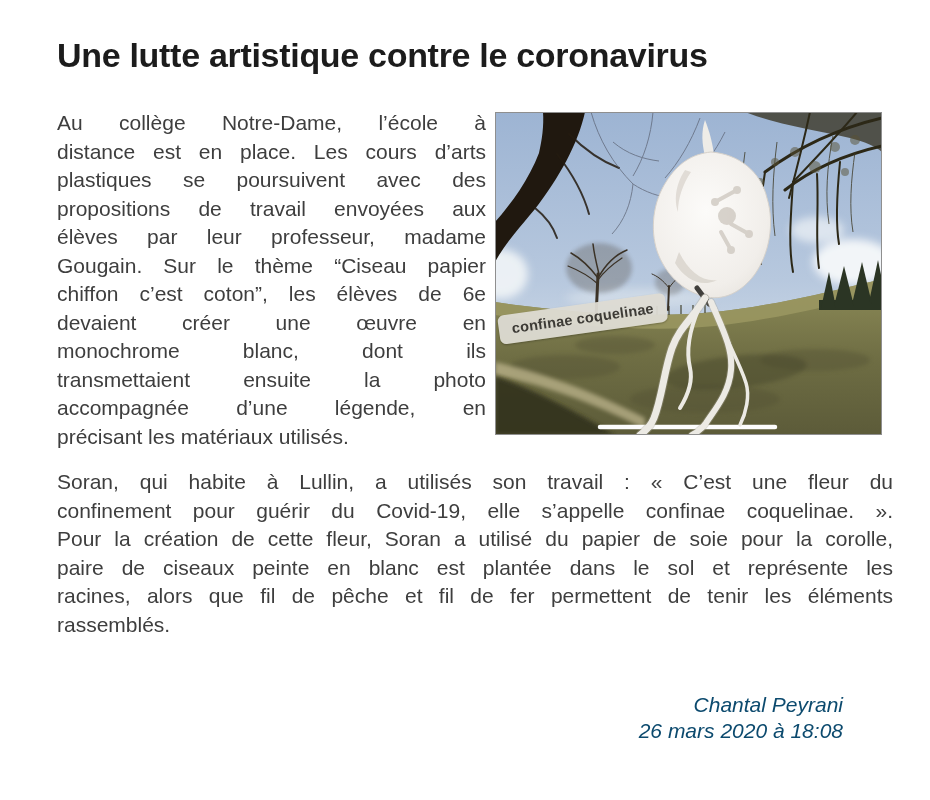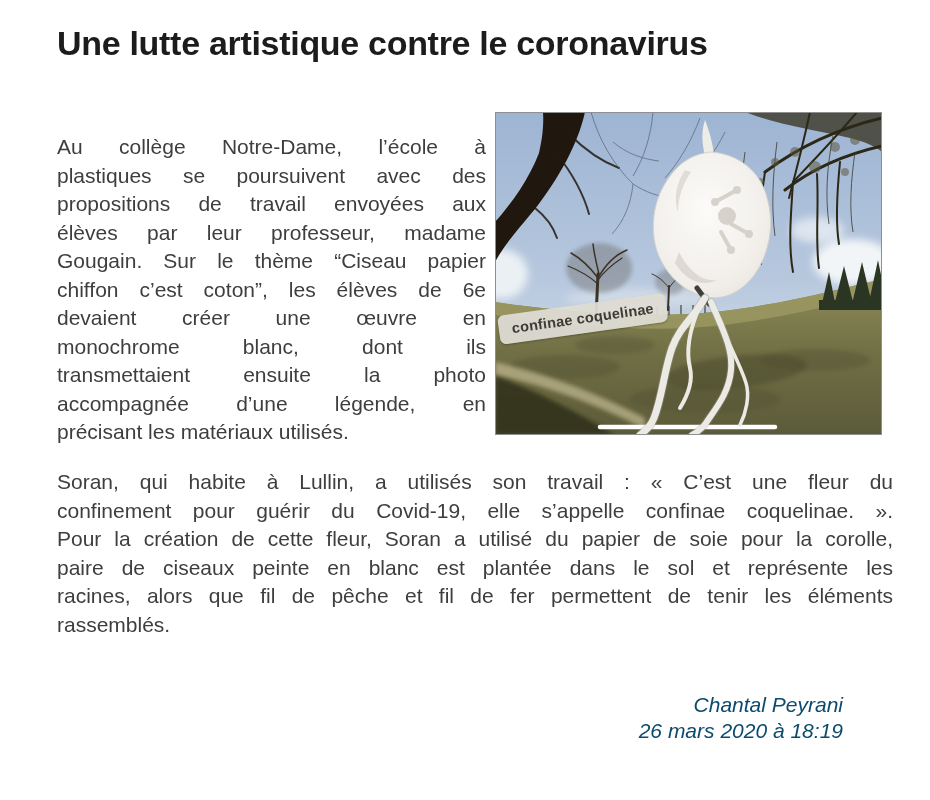--- a/index.html
+++ b/index.html
@@ -3,27 +3,27 @@
 <meta charset="utf-8">
 <style>
   html,body { margin:0; padding:0; background:#ffffff; }
   .page {
     position:relative; width:930px; height:800px; overflow:hidden;
     background:#ffffff;
     font-family:"Liberation Sans", sans-serif;
     color:#3e3e3e;
   }
   .headline {
-    position:absolute; left:57px; top:0; width:820px;
+    position:absolute; left:57px; top:12px; width:820px;
     font-size:34px; line-height:40px; font-weight:bold; color:#1c1c1c;
     letter-spacing:-0.3px;
   }
   .col-left {
     position:absolute; left:57px; top:109px; width:429px;
-    font-size:21px; line-height:28.5px;margin-top:24px;
+    font-size:21px; line-height:28.5px;
   }
   .para-wide {
     position:absolute; left:57px; top:468px; width:836px;
     font-size:21px; line-height:28.5px;
   }
   .jline { text-align:justify; text-align-last:justify; white-space:normal; }
   .jline-last { text-align:center; text-align-last:left; }
   .photo {
     position:absolute; left:495px; top:112px; width:387px; height:323px;
     overflow:hidden;
@@ -48,20 +48,21 @@
 </style>
 </head>
 <body>
 
 <div class="page">
 
   <h1 class="headline">Une lutte artistique contre le coronavirus</h1>
 
   <div class="col-left">
     <div class="jline">Au collège Notre-Dame, l’école à</div>
+    <div class="jline">distance est en place. Les cours d’arts</div>
     <div class="jline">plastiques se poursuivent avec des</div>
     <div class="jline">propositions de travail envoyées aux</div>
     <div class="jline">élèves par leur professeur, madame</div>
     <div class="jline">Gougain. Sur le thème “Ciseau papier</div>
     <div class="jline">chiffon c’est coton”, les élèves de 6e</div>
     <div class="jline">devaient créer une œuvre en</div>
     <div class="jline">monochrome blanc, dont ils</div>
     <div class="jline">transmettaient ensuite la photo</div>
     <div class="jline">accompagnée d’une légende, en</div>
     <div class="jline jline-last">précisant les matériaux utilisés.</div>
@@ -241,16 +242,16 @@
     <div class="jline">Soran, qui habite à Lullin, a utilisés son travail : « C’est une fleur du</div>
     <div class="jline">confinement pour guérir du Covid-19, elle s’appelle confinae coquelinae. ».</div>
     <div class="jline">Pour la création de cette fleur, Soran a utilisé du papier de soie pour la corolle,</div>
     <div class="jline">paire de ciseaux peinte en blanc est plantée dans le sol et représente les</div>
     <div class="jline">racines, alors que fil de pêche et fil de fer permettent de tenir les éléments</div>
     <div class="jline jline-last">rassemblés.</div>
   </div>
 
   <div class="byline">
     <div>Chantal Peyrani</div>
-    <div>26 mars 2020 à 18:19</div>
+    <div>26 mars 2020 à 18:08</div>
   </div>
 
 </div>
 
 </body></html>

